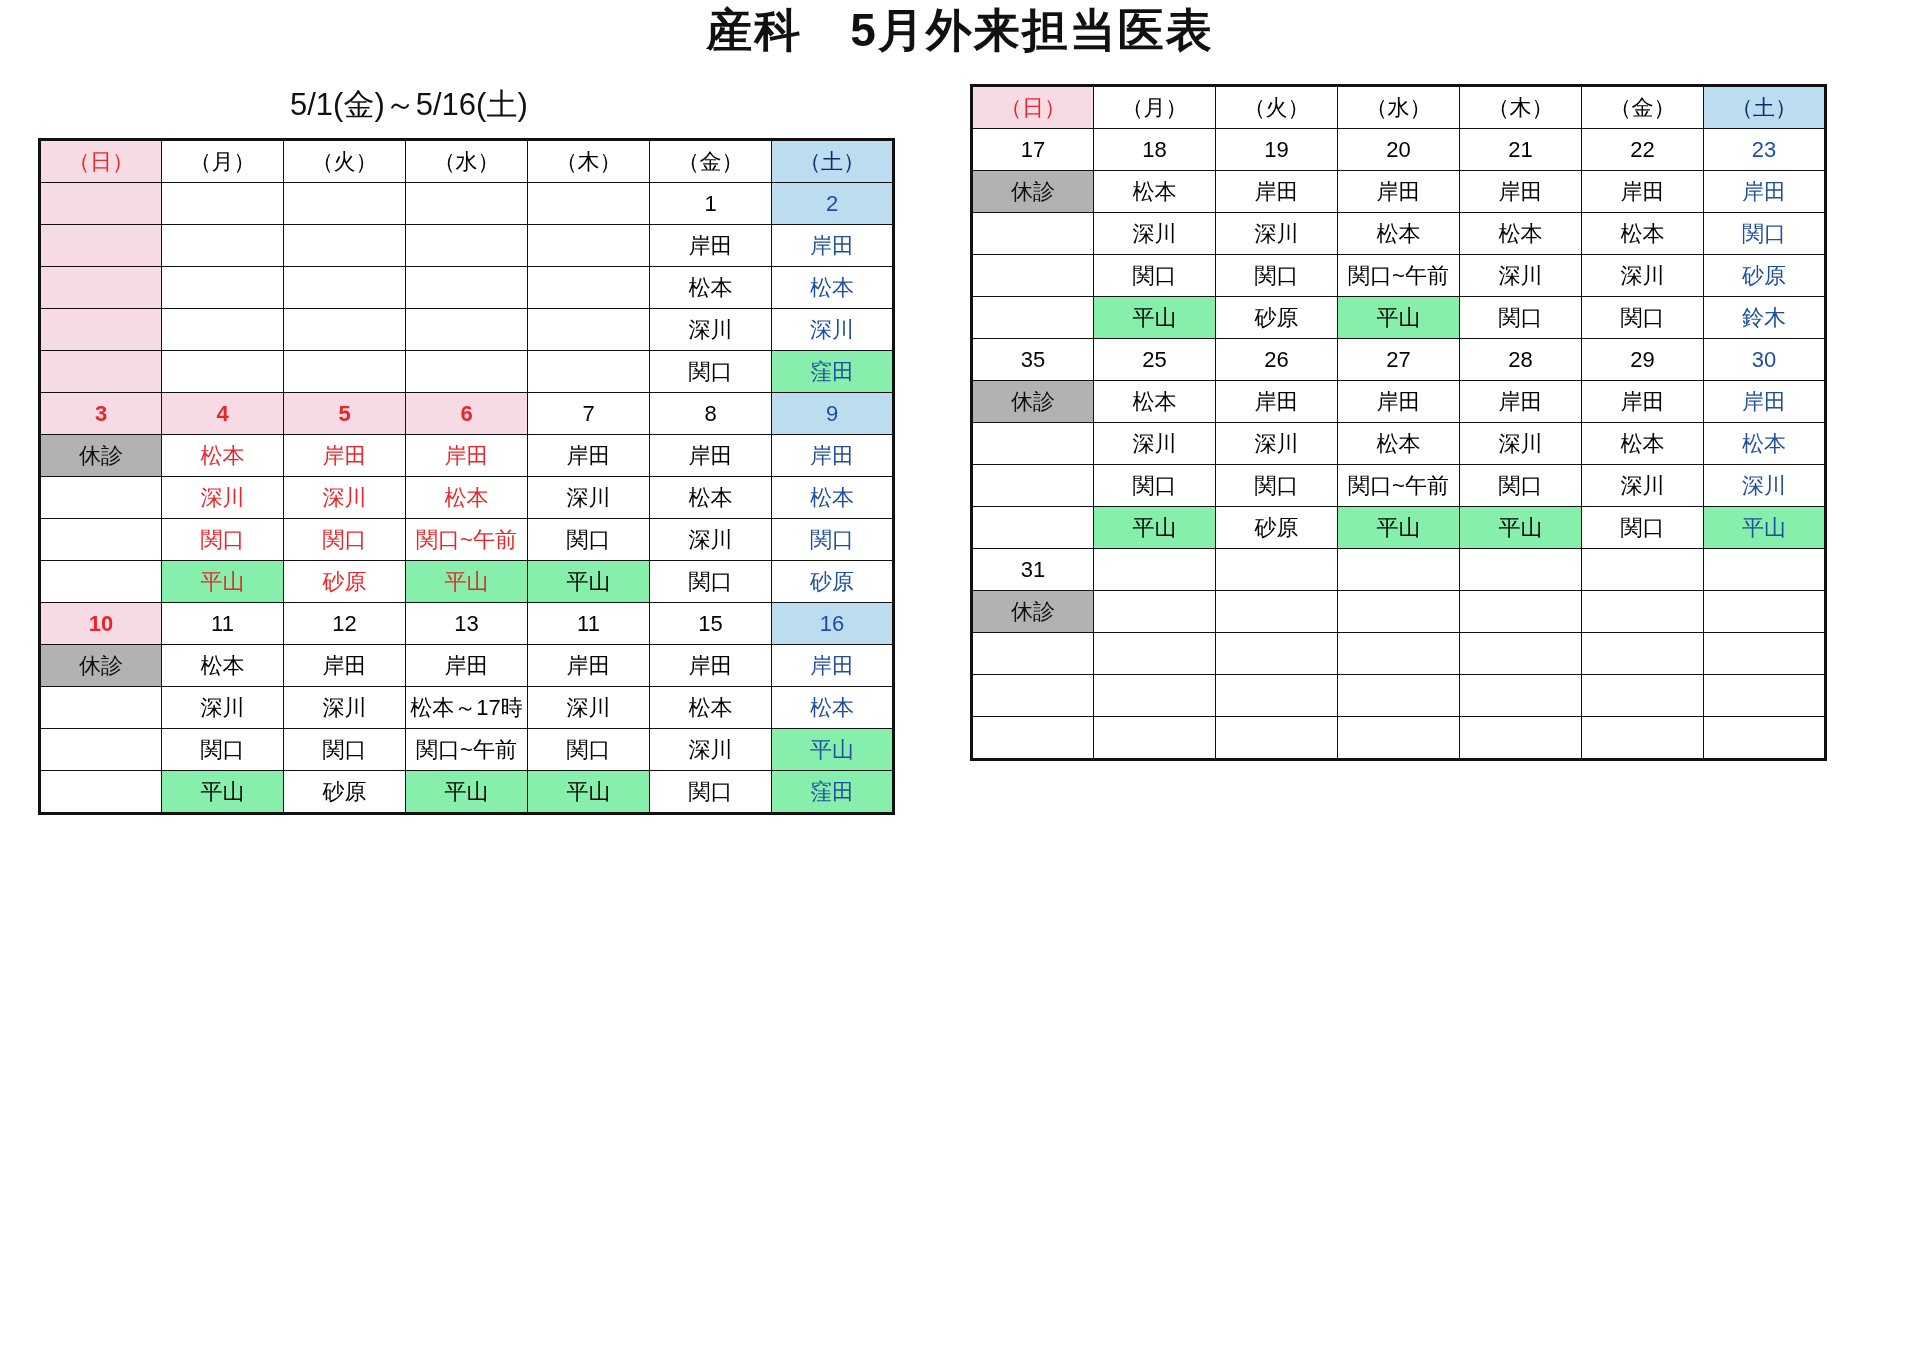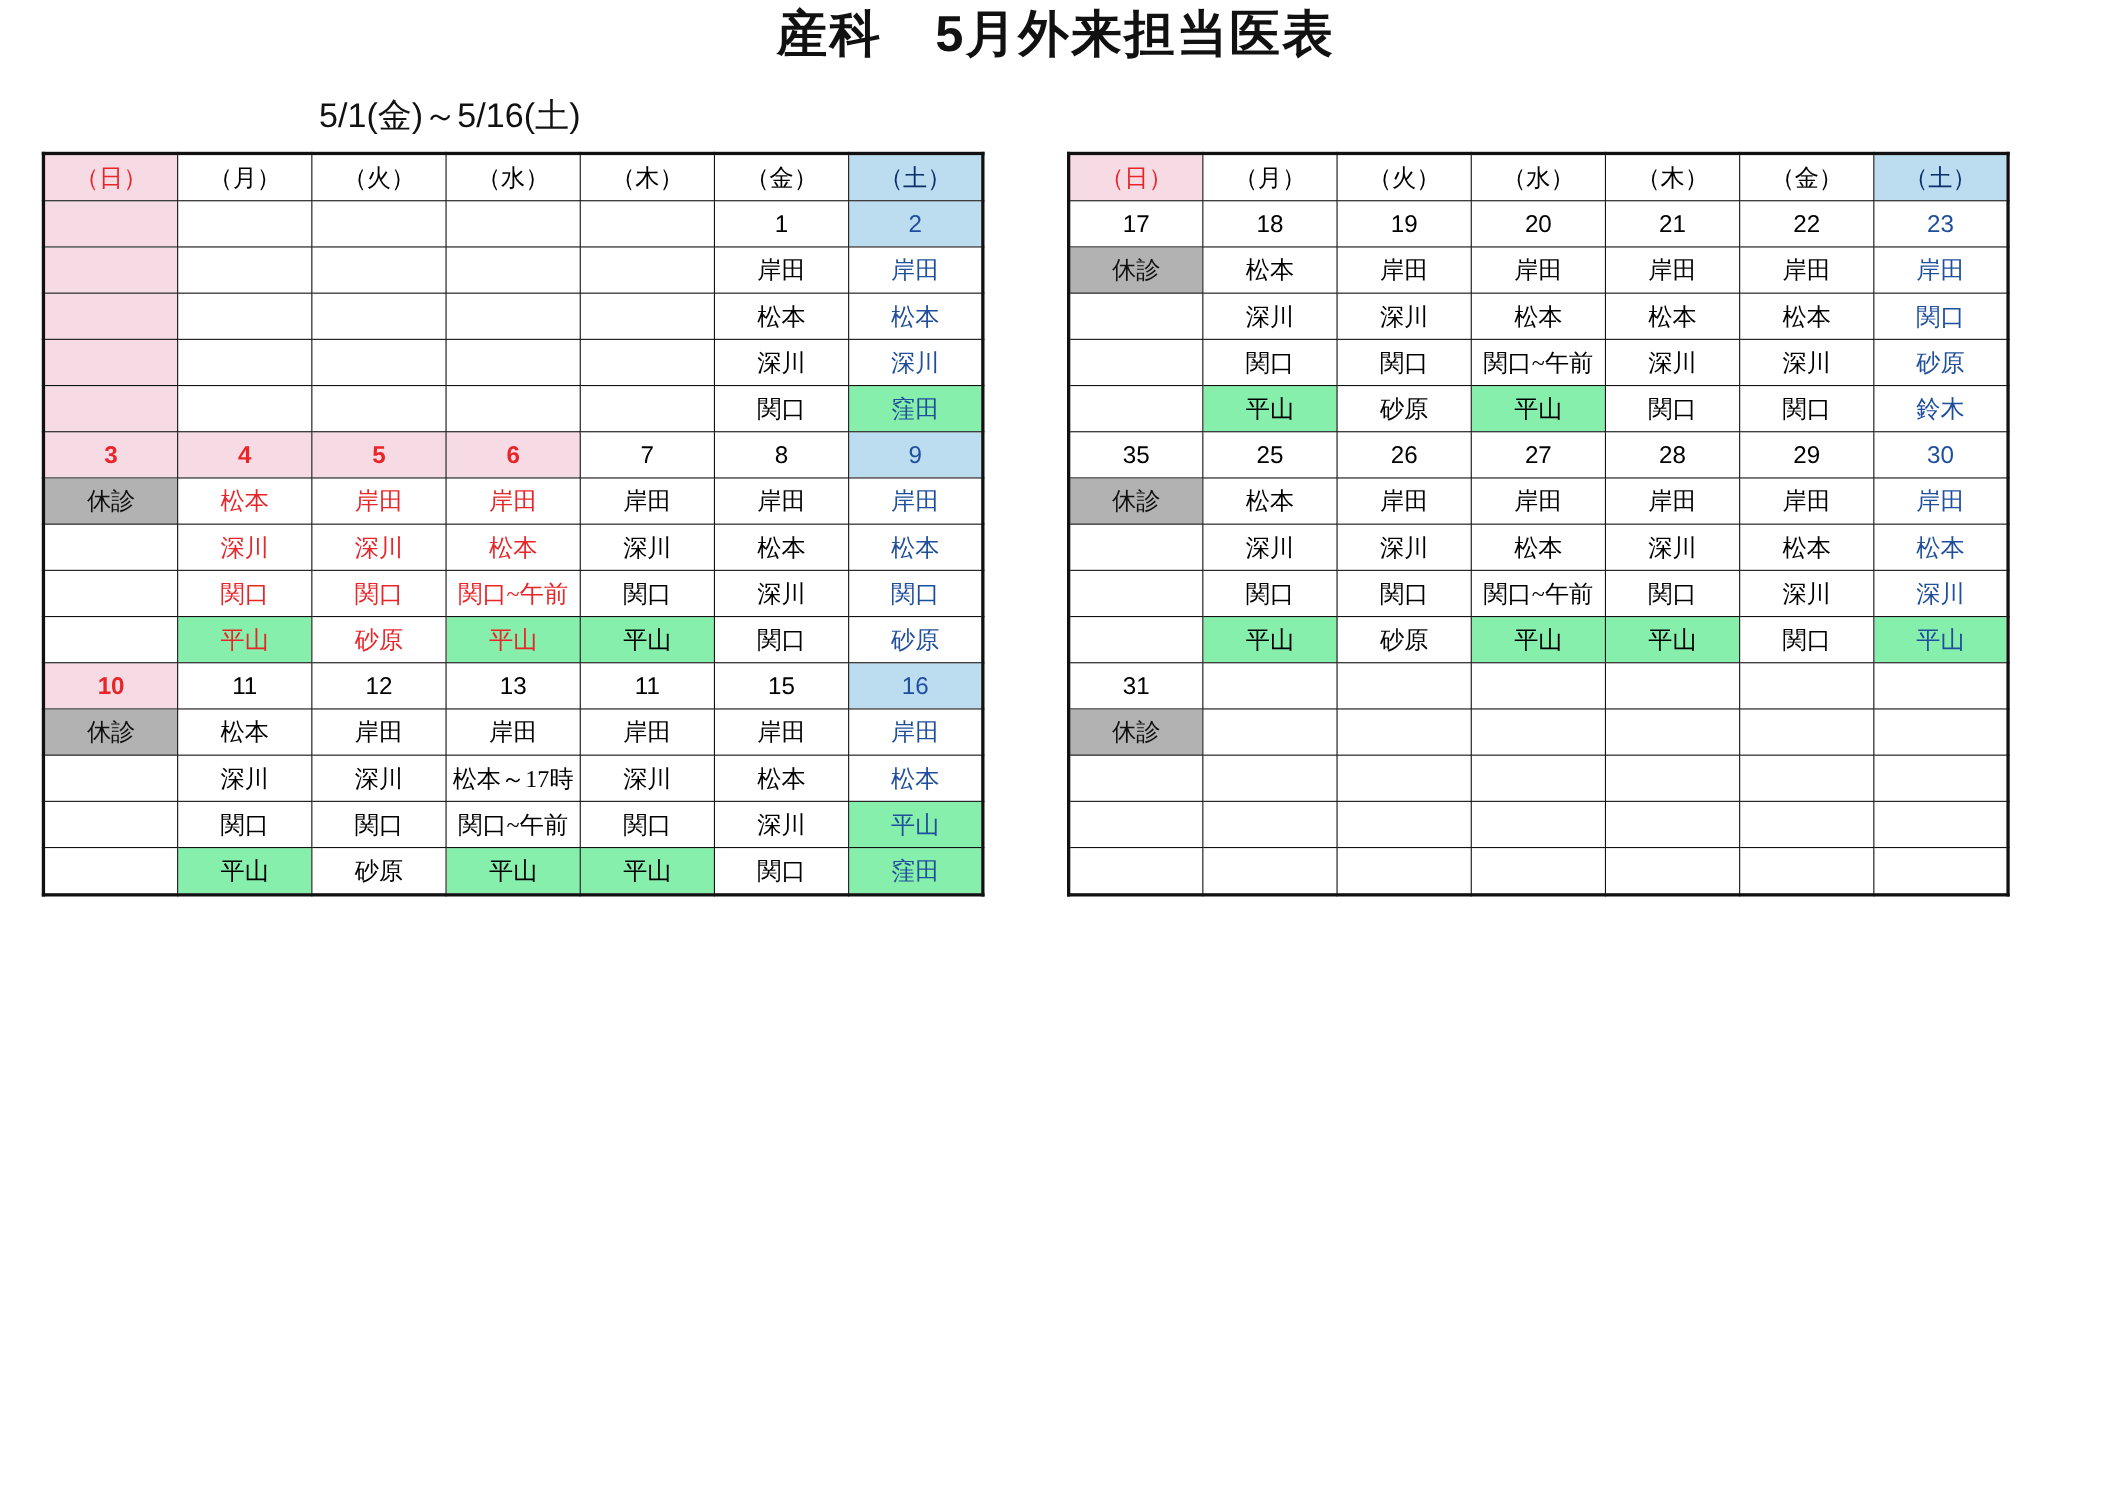--- a/index.html
+++ b/index.html
@@ -19,21 +19,21 @@
     text-align: center;
     font-size: 46px;
     font-weight: bold;
     letter-spacing: 2px;
     margin: 0;
     color: #111111;
   }
   .tables-wrap {
     display: flex;
     justify-content: flex-start;
-    align-items: flex-end;
+    align-items: flex-start;
     padding-left: 38px;
     padding-right: 38px;
     margin-top: 22px;
     gap: 52px;
   }
   .table-block {
     display: block;
   }
   .block-left { width: 880px; }
   .block-right { width: 880px; }
@@ -70,21 +70,21 @@
   .sun-head { background: #f7dbe4; color: #e8262a; }
   .sat-head { background: #bcdcef; color: #0b2f6b; }
   .sun-cell { background: #f7dbe4; color: #e8262a; font-weight: bold; }
   .sun-num  { color: #000000; }
   .sat-cell { background: #bcdcef; color: #0b2f6b; }
   .sat-num  { color: #1f4e9c; }
   .blue-txt { color: #1f4e9c; }
   .red-txt  { color: #e8262a; }
   .yellow   { background: #86efac; }
   .gray     { background: #b2b2b2; color: #111111; }
-  .small    { font-size: 18px; font-family: Liberation Serif, serif; }
+  .small    { font-size: 18px; }
   .bold     { font-weight: normal; margin-top: 22px; }
   .thick-top td { border-top: 3px solid #111111; }
 </style>
 </head>
 <body>
 
 <h1 class="page-title">産科　5月外来担当医表</h1>
 
 <div class="tables-wrap">
 

